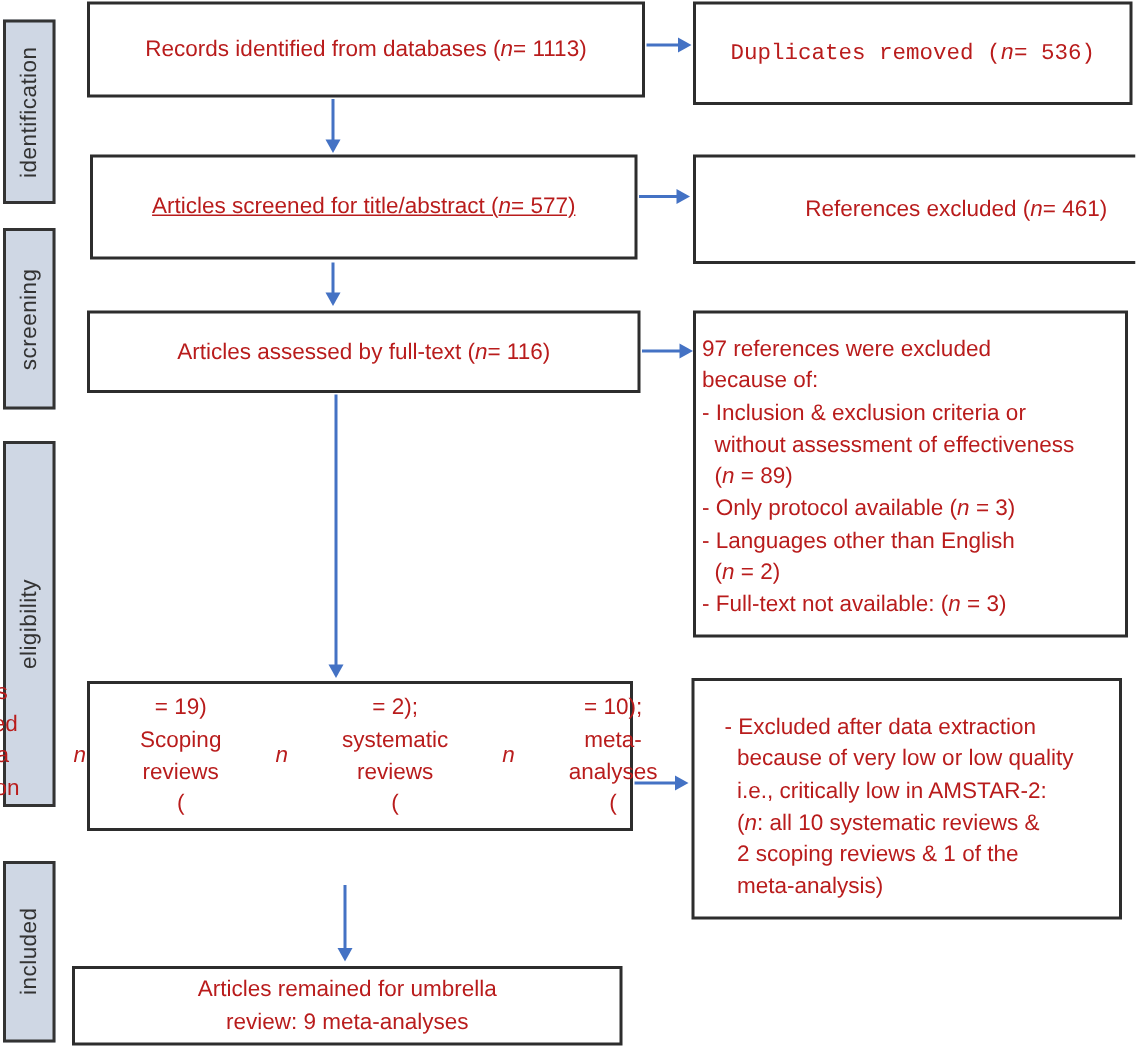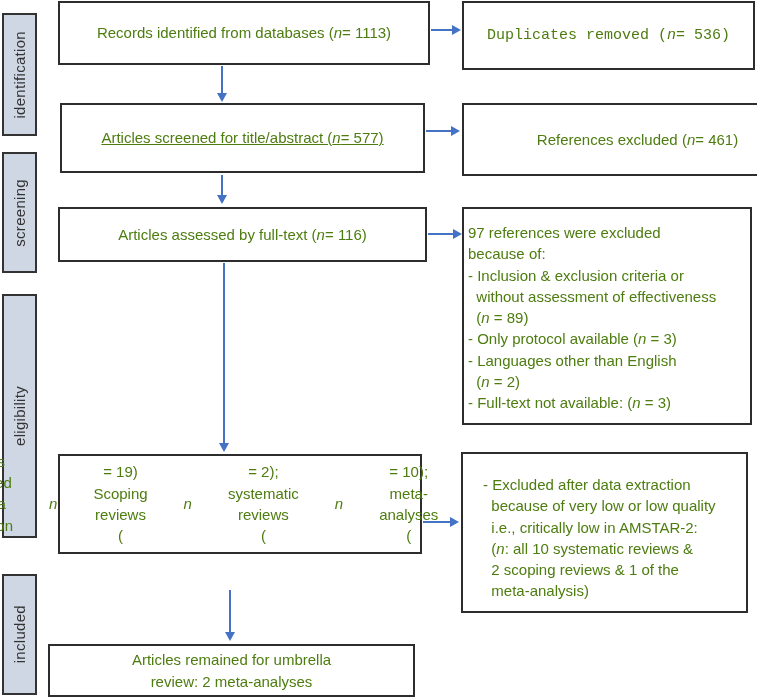--- a/index.html
+++ b/index.html
@@ -36,21 +36,21 @@
     white-space: nowrap;
   }
 
   
   .box {
     position: absolute;
     background: #ffffff;
     border: 2px solid #2d2d2d;
     font-size: 15px;
     line-height: 1.42;
-    color: #4d7c0f;
+    color: #b91c1c;
   }
   .box.center {
     display: flex;
     align-items: center;
     justify-content: center;
     text-align: center;
     white-space: pre-line;
   }
   .box.left {
     white-space: pre-wrap;
@@ -95,21 +95,21 @@
 
   <div class="box center" style="left:60px;top:103px;width:365px;height:70px;text-decoration:underline;">Articles screened for title/abstract (<i>n</i> = 577)</div>
 
   <div class="box center" style="left:58px;top:207px;width:369px;height:55px;text-align:center;">Articles assessed by full-text (<i>n</i> = 116)</div>
 
   <div class="box center" style="left:58px;top:454px;width:364px;height:100px;gap:36px;">Articles remained for data extraction (<i>n</i> = 19)
 Scoping reviews (<i>n</i> = 2); systematic reviews
 (<i>n</i> = 10); meta-analyses (<i>n</i> = 7)</div>
 
   <div class="box center" style="left:48px;top:644px;width:367px;height:53px;">Articles remained for umbrella
-review: 2 meta-analyses</div>
+review: 9 meta-analyses</div>
 
   <div class="box center" style="left:462px;top:1px;width:293px;height:69px;font-family:Liberation Mono, monospace;">Duplicates removed (<i>n</i> = 536)</div>
 
   <div class="box center" style="left:462px;top:103px;width:351px;height:73px;">References excluded (<i>n</i> = 461)</div>
 
   <div class="box left" style="left:462px;top:207px;width:290px;height:218px;padding:13px 6px 6px 4px;">97 references were excluded
 because of:
 - Inclusion &amp; exclusion criteria or
   without assessment of effectiveness
   (<i>n</i> = 89)

